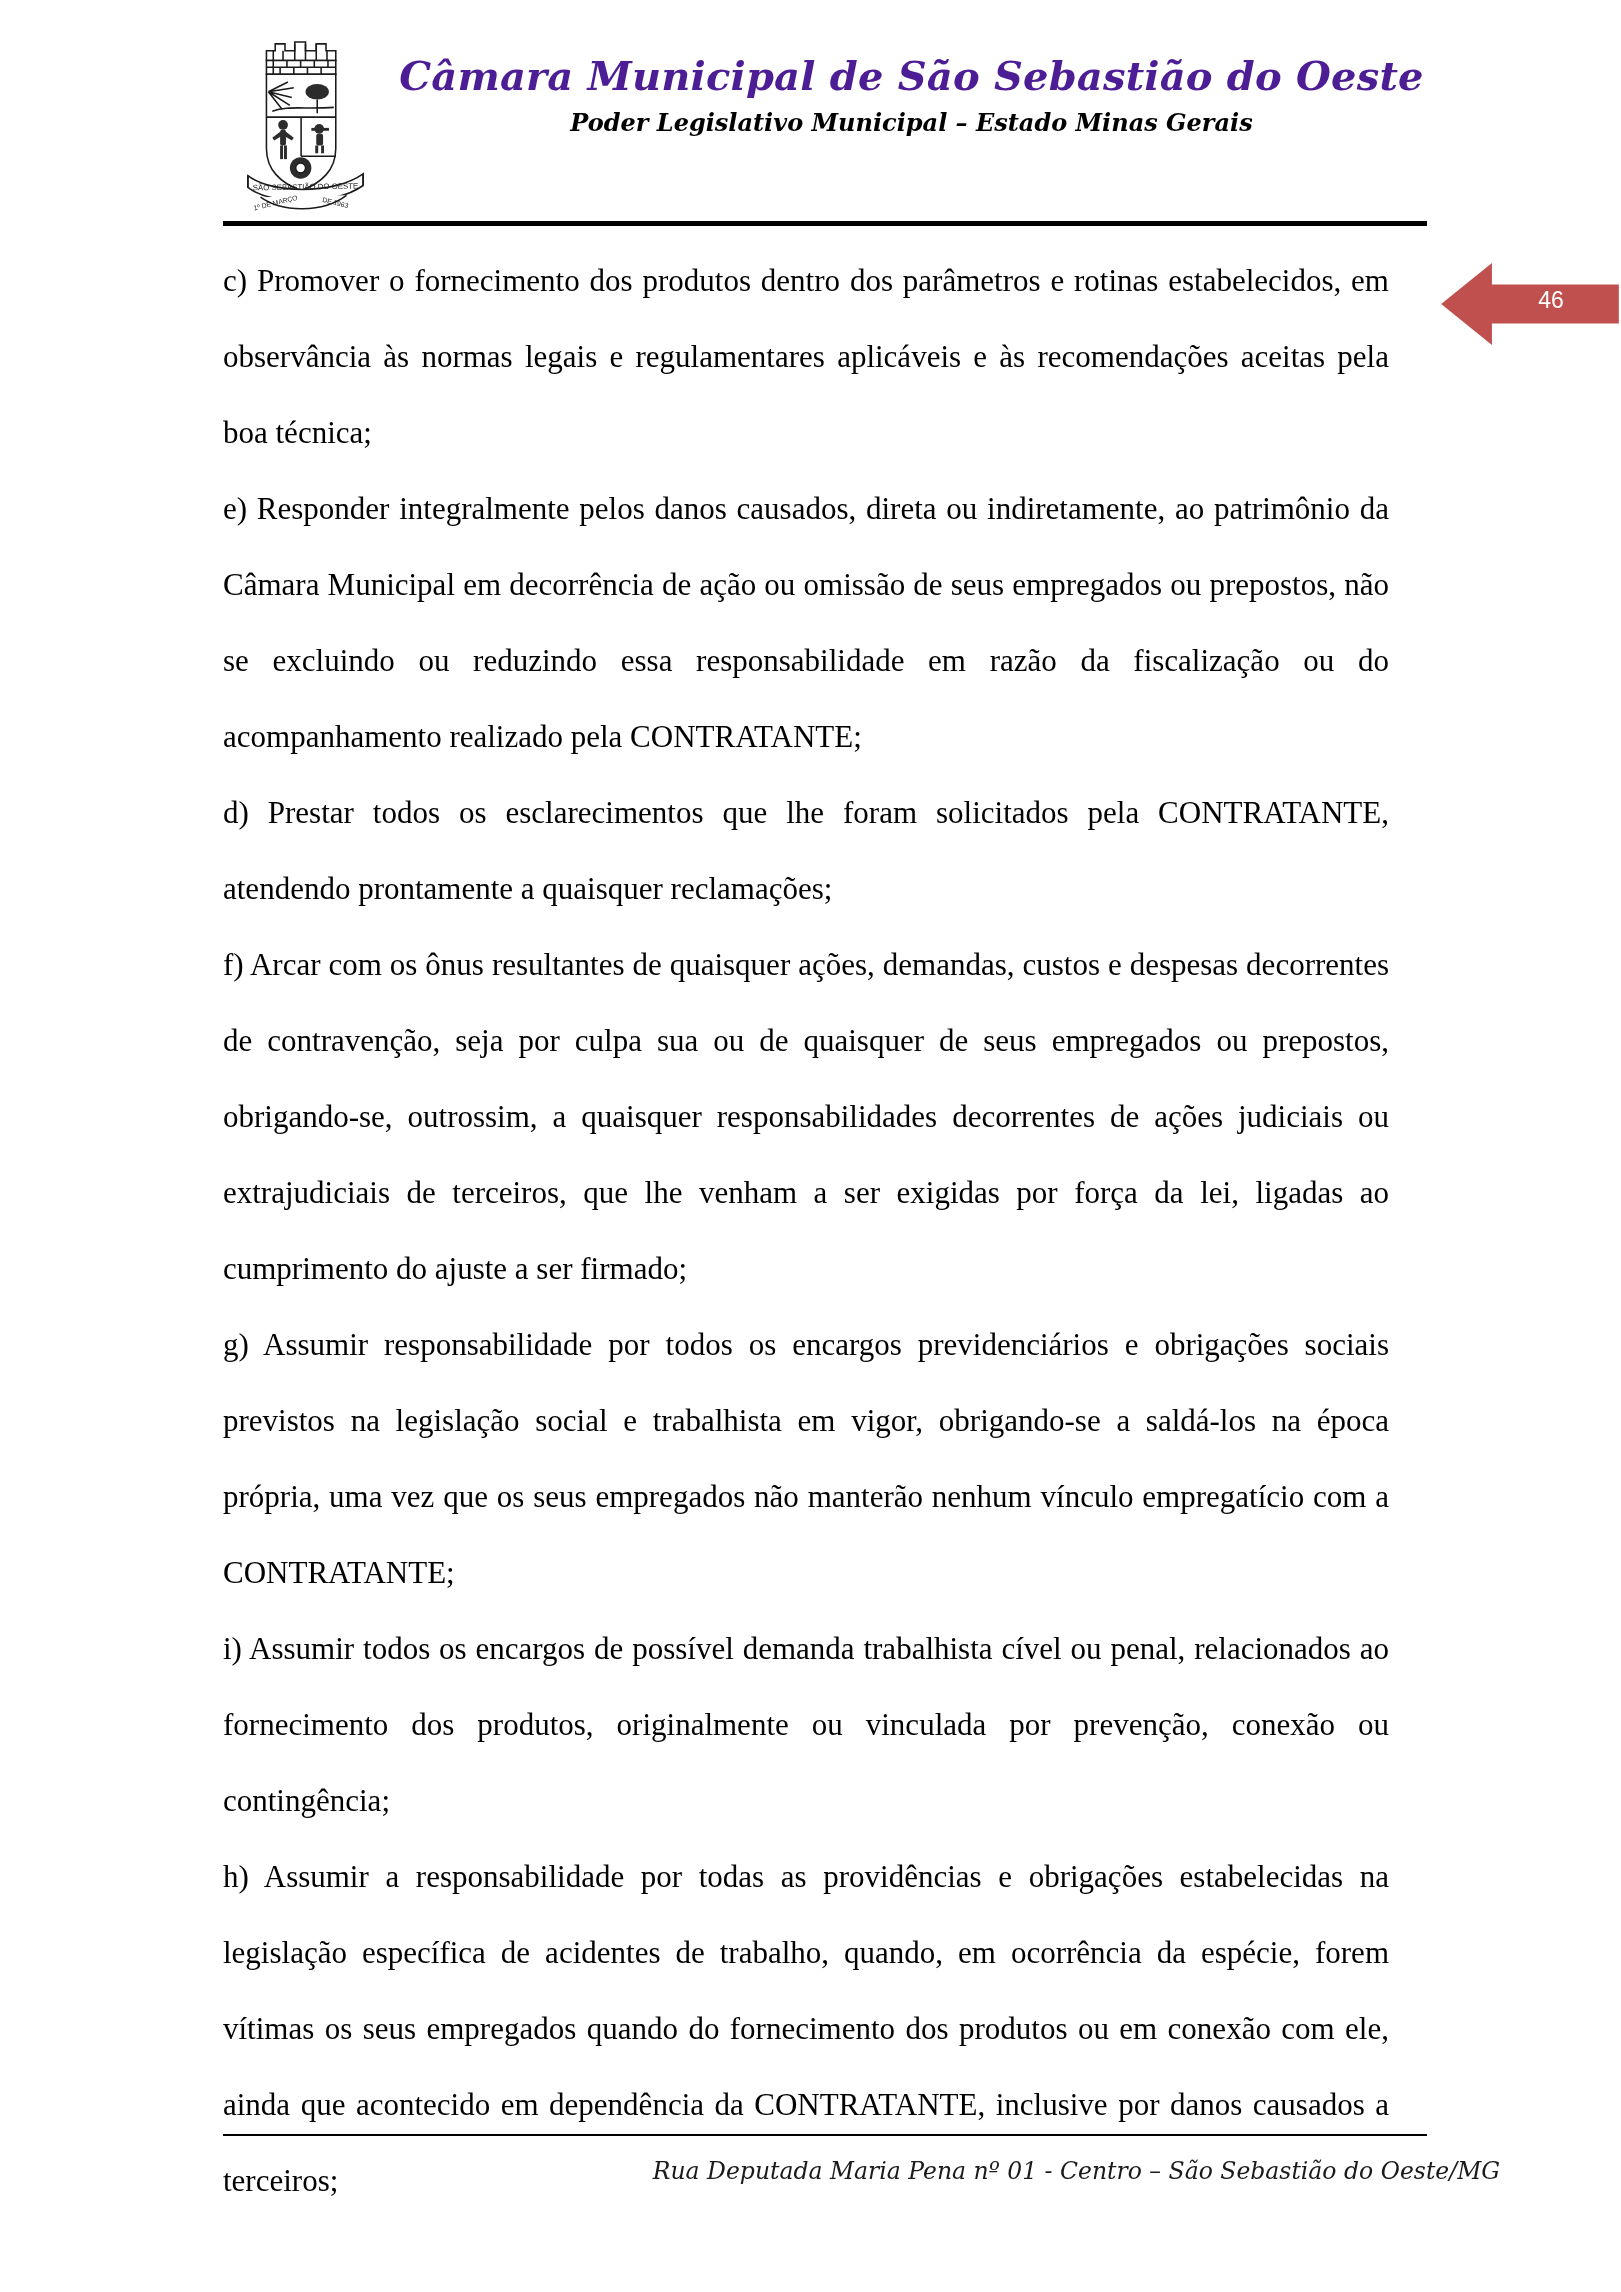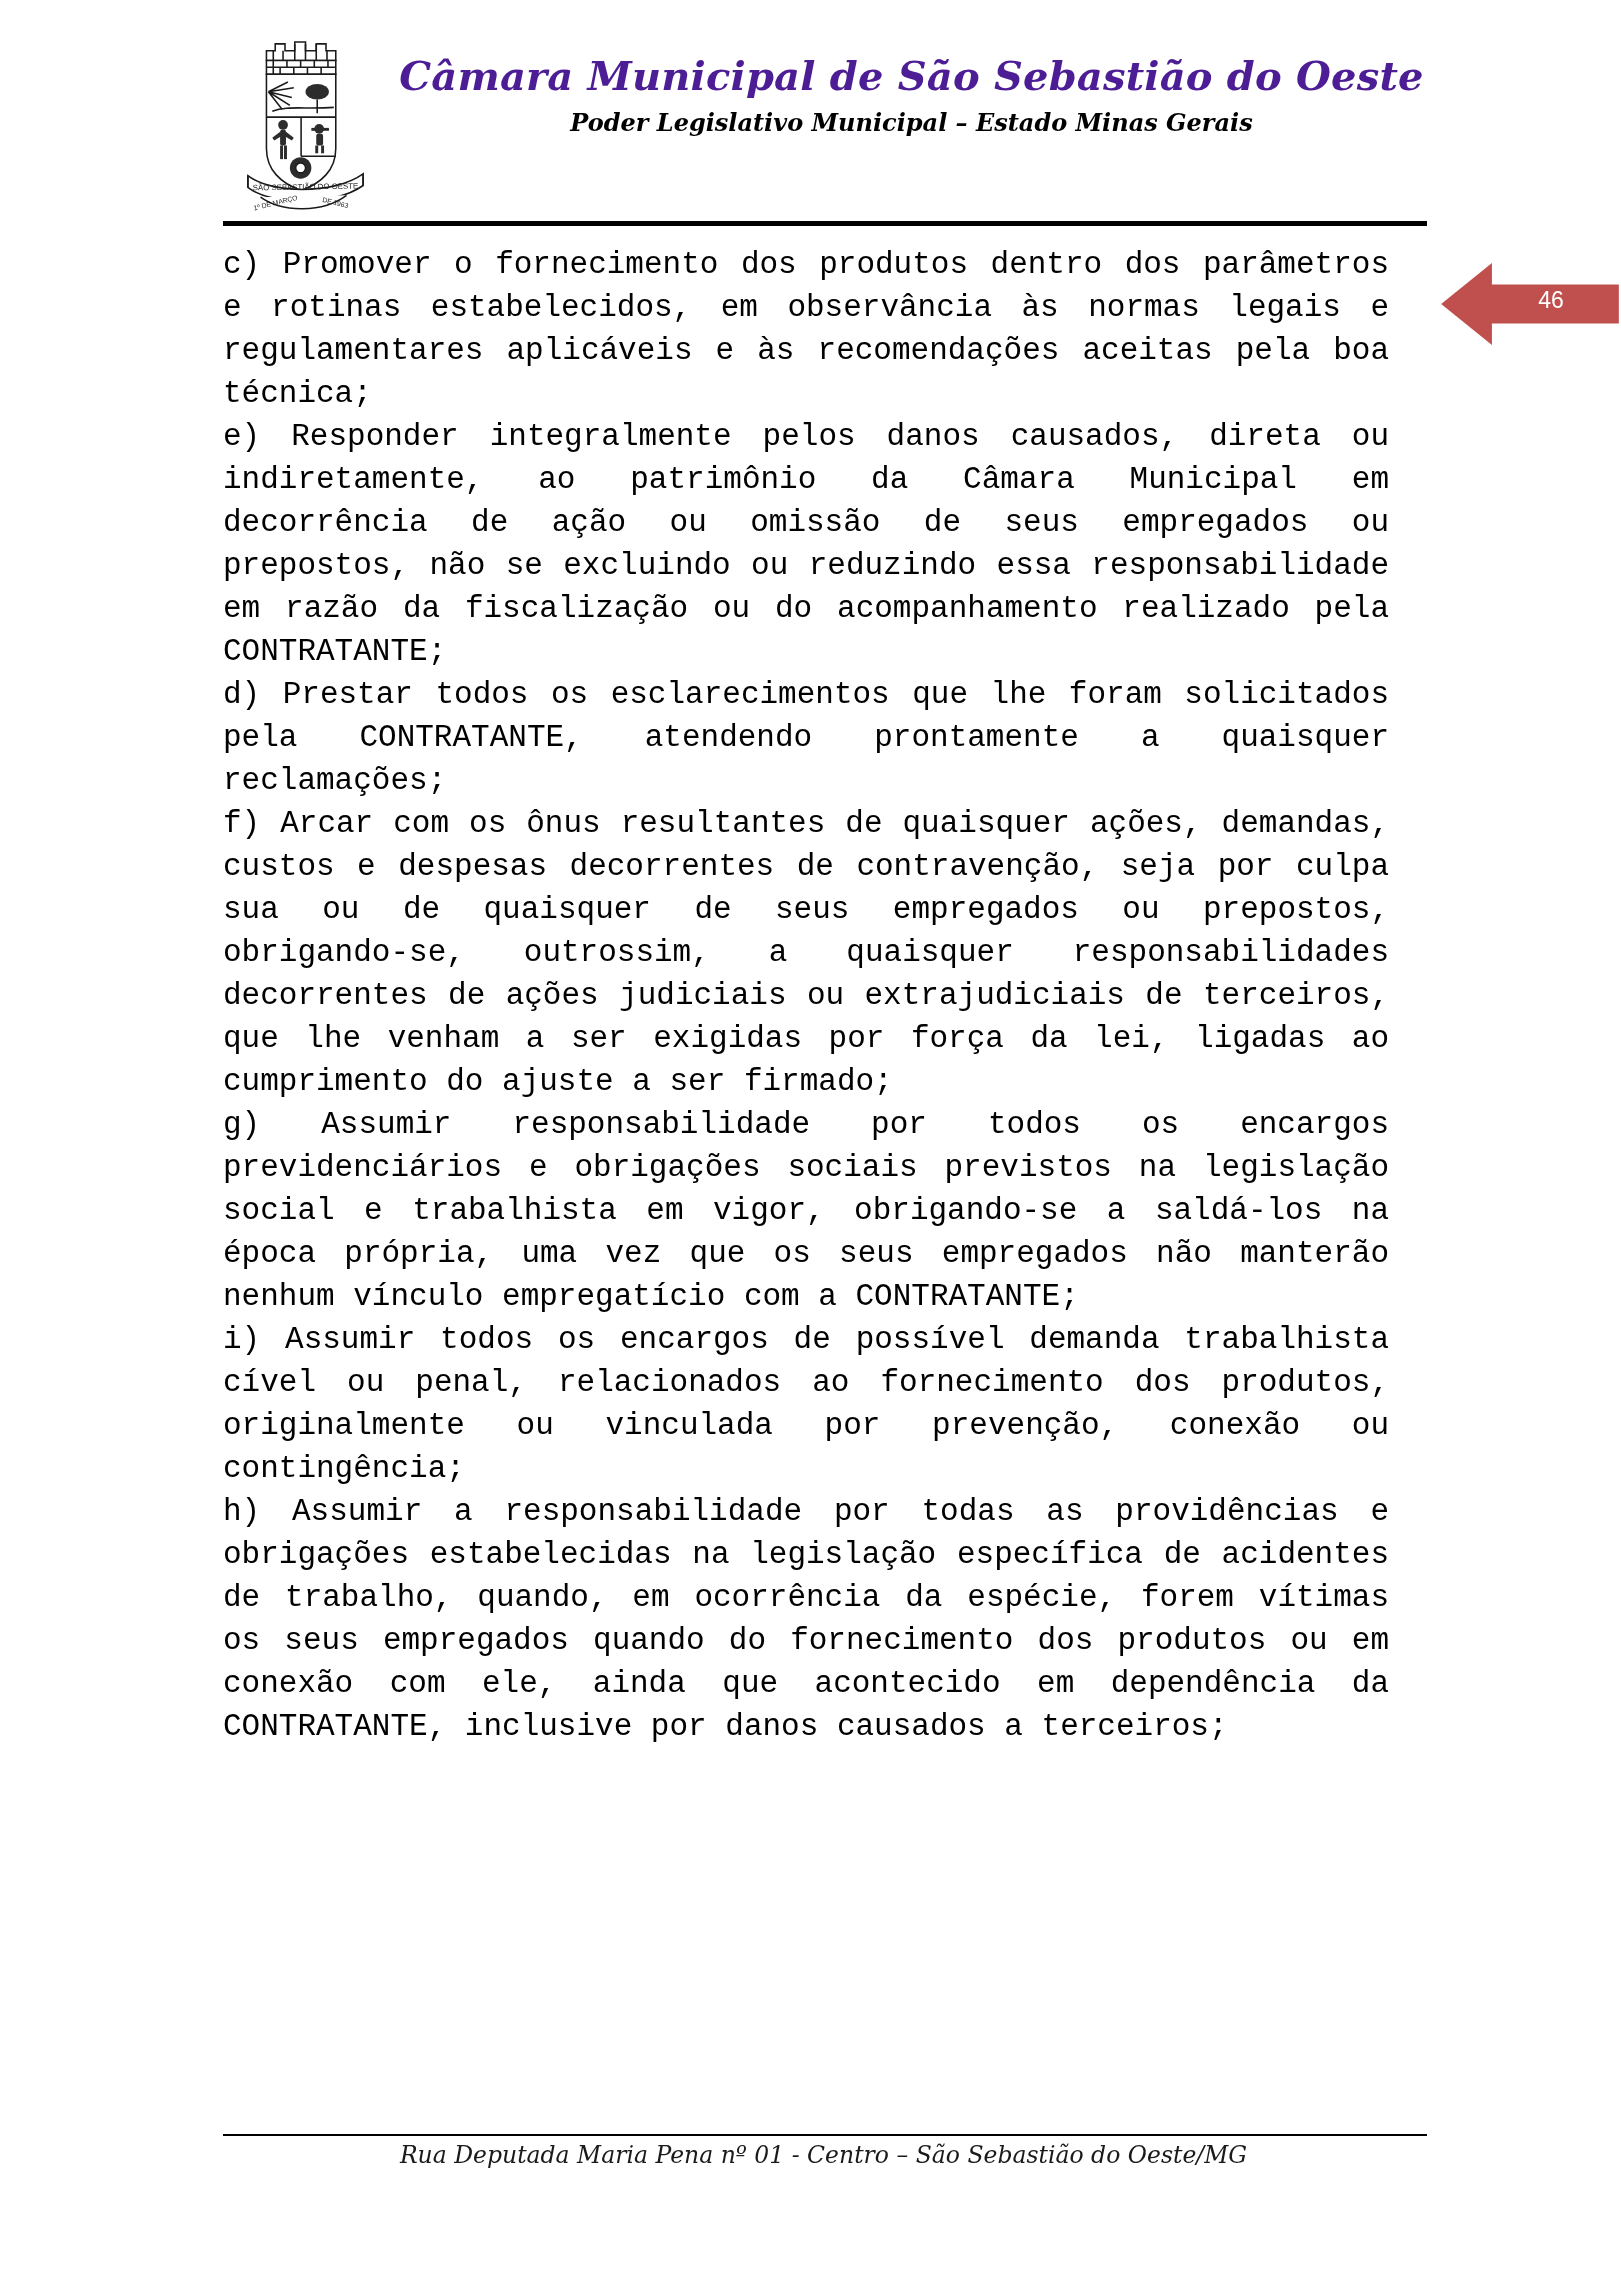--- a/index.html
+++ b/index.html
@@ -68,23 +68,23 @@
   }
 
   
   .body-area {
     position: absolute;
     left: 223px;
     top: 243px;
     width: 1166px;
   }
   .para {
-    font-family: Liberation Mono, monospace;
+    font-family: Liberation Serif, serif;
     font-size: 31px;
-    line-height: 43px;
+    line-height: 76px;
     color: #000000;
     text-align: justify;
     text-justify: inter-word;
     margin: 0;
     padding: 0;
   }
 
   
   .callout-arrow {
     position: absolute;
@@ -122,23 +122,23 @@
     position: absolute;
     left: 223px;
     top: 27.4px;
     width: 1204px;
     height: 2px;
     background: #000000;
   }
   .footer-lines {
     position: absolute;
     left: 147px;
-    top: 30px;
+    top: 46px;
     width: 1353px;
-    text-align: center;
+    text-align: right;
   }
   .footer-line {
     font-family: "DejaVu Serif", "Liberation Serif", serif;
     font-style: italic;
     font-size: 23.5px;
     line-height: 37px;
     color: #1a1a1a;
     white-space: nowrap;
   }
 </style>

